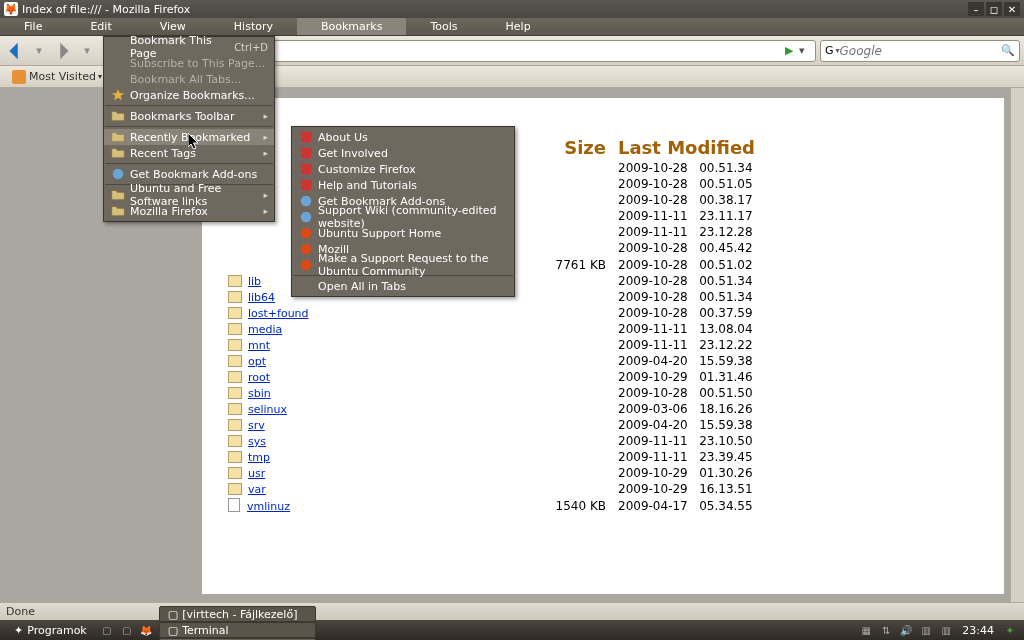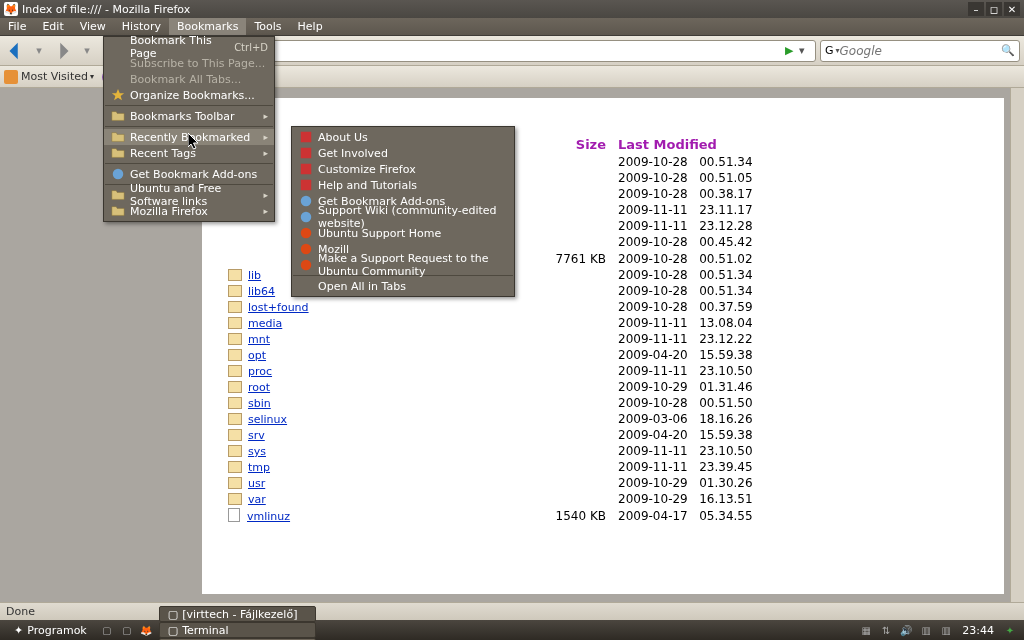--- a/index.html
+++ b/index.html
@@ -8,50 +8,50 @@
 .window { width: 1024px; height: 620px; background: #d6d0c4; display: flex; flex-direction: column; position: relative; }
 
 
 .titlebar { height: 18px; background: linear-gradient(#5a5651,#4a4742); color: #fff; display: flex; align-items: center; padding: 0 4px; font-size: 11px; }
 .titlebar .favicon { width: 14px; height: 14px; background: #fff; border-radius: 2px; margin-right: 4px; display:flex;align-items:center;justify-content:center;color:#888;}
 .titlebar-spacer { flex: 1; }
 .titlebar-btn { width: 16px; height: 14px; margin-left: 2px; background: #3a3733; color:#fff; display:flex;align-items:center;justify-content:center; font-size:10px; cursor:pointer;}
 
 
 .menubar { height: 18px; background: linear-gradient(#6d665c,#5d574e); display: flex; align-items: stretch; color:#fff; border-bottom:1px solid #3f3c37;}
-.menubar-item { padding: 2px 8px; display:flex; align-items:center; cursor:default; }
+.menubar-item { padding: 2px 24px; display:flex; align-items:center; cursor:default; }
 .menubar-item.active { background: #8a847a; }
 
 
 .toolbar { height: 30px; background: linear-gradient(#ece8de,#d6d0c4); display:flex; align-items:center; padding:0 4px; border-bottom:1px solid #b0a998;}
 .nav-btn { width:22px; height:22px; border-radius:3px; margin-right:2px; display:flex;align-items:center;justify-content:center; color:#888;}
 .nav-btn.enabled{ color:#1a6fbf;}
 .nav-btn svg{fill:currentColor;}
 .urlbar { flex:1; height:22px; background:#fff; border:1px solid #969081; border-radius:3px; display:flex; align-items:center; margin:0 4px; padding:0 2px;}
 .urlbar .favicon{width:16px;margin-right:4px;text-align:center;color:#777;}
 .urlbar input { flex:1; border:none; outline:none; font-size:12px; height:18px;}
 .urlbar .go{ width:14px; color:#2a9c2a;}
 .urlbar .dd{ width:14px; color:#555;}
 .searchbar { width:200px; height:22px; background:#fff; border:1px solid #969081; border-radius:3px; display:flex; align-items:center; padding:0 4px; }
 .searchbar input{flex:1;border:none;outline:none;color:#999;font-style:italic;font-size:12px;}
 .searchbar .mag{width:14px;color:#999;}
 
 
-.bmtoolbar { height:22px; background:linear-gradient(#ece8de,#d6d0c4); display:flex; align-items:center; padding:0 4px; border-bottom:1px solid #b0a998;}
+.bmtoolbar { height:22px; background:linear-gradient(#ece8de,#d6d0c4); display:flex; align-items:center; padding:0 12px; border-bottom:1px solid #b0a998;}
 .bm-item { display:flex; align-items:center; margin-right:8px; color:#333;}
 .bm-item .ico{width:14px;height:14px;background:#e69138;border-radius:2px;margin-right:3px;}
 
 
 .content-area { flex:1; background:#aaa6a0; position:relative; overflow:hidden;}
 .page { position:absolute; top:10px; left:202px; right:20px; bottom:8px; background:#fff; overflow:auto;}
 .scroll-dummy { position:absolute; top:0; right:0; width:14px; bottom:0; background:#d6d0c4; border-left:1px solid #b0a998;}
 .page-inner{padding:0 0 0 0;}
 .page h2{ font-size:22px; font-weight:bold; color:#111; padding: 6px 0 0 20px; visibility:hidden;}
 table.listing{ width:560px; margin-left:20px; margin-top:6px; border-collapse:collapse; }
-table.listing th{ text-align:left; font-weight:bold; font-size:13px; padding:2px 6px; color:#a21caf;}
+table.listing th{ text-align:left; font-weight:bold; font-size:18px; padding:2px 6px; color:#a16207;}
 table.listing th.size{ text-align:right; width:90px;}
 table.listing th.lm{ width:170px; text-align:left;}
 table.listing td{ padding:1px 6px; white-space:nowrap; font-size:12px;}
 table.listing td.name{ width:300px;}
 table.listing td.name a{ color:#0029c4; text-decoration:underline;}
 table.listing td.size{ text-align:right; color:#000;}
 table.listing td.date{ color:#000;}
 .fic{display:inline-block;width:14px;height:12px;border:1px solid #b79b67;background:#f5e0a6;margin-right:6px;vertical-align:-2px;}
 .fil{display:inline-block;width:12px;height:14px;border:1px solid #999;background:#fff;margin-right:7px;vertical-align:-2px;}
 
@@ -229,25 +229,20 @@
                 <td class="name"><span class="fic"></span><a href="#">mnt</a></td>
                 <td class="size"></td>
                 <td class="date">2009-11-11&nbsp;&nbsp;&nbsp;23.12.22</td>
               </tr>
               <tr>
                 <td class="name"><span class="fic"></span><a href="#">opt</a></td>
                 <td class="size"></td>
                 <td class="date">2009-04-20&nbsp;&nbsp;&nbsp;15.59.38</td>
               </tr>
               <tr>
-                <td class="name"><span class="fic"></span><a href="#">proc</a></td>
-                <td class="size"></td>
-                <td class="date">2009-11-11&nbsp;&nbsp;&nbsp;23.10.50</td>
-              </tr>
-              <tr>
                 <td class="name"><span class="fic"></span><a href="#">root</a></td>
                 <td class="size"></td>
                 <td class="date">2009-10-29&nbsp;&nbsp;&nbsp;01.31.46</td>
               </tr>
               <tr>
                 <td class="name"><span class="fic"></span><a href="#">sbin</a></td>
                 <td class="size"></td>
                 <td class="date">2009-10-28&nbsp;&nbsp;&nbsp;00.51.50</td>
               </tr>
               <tr>

